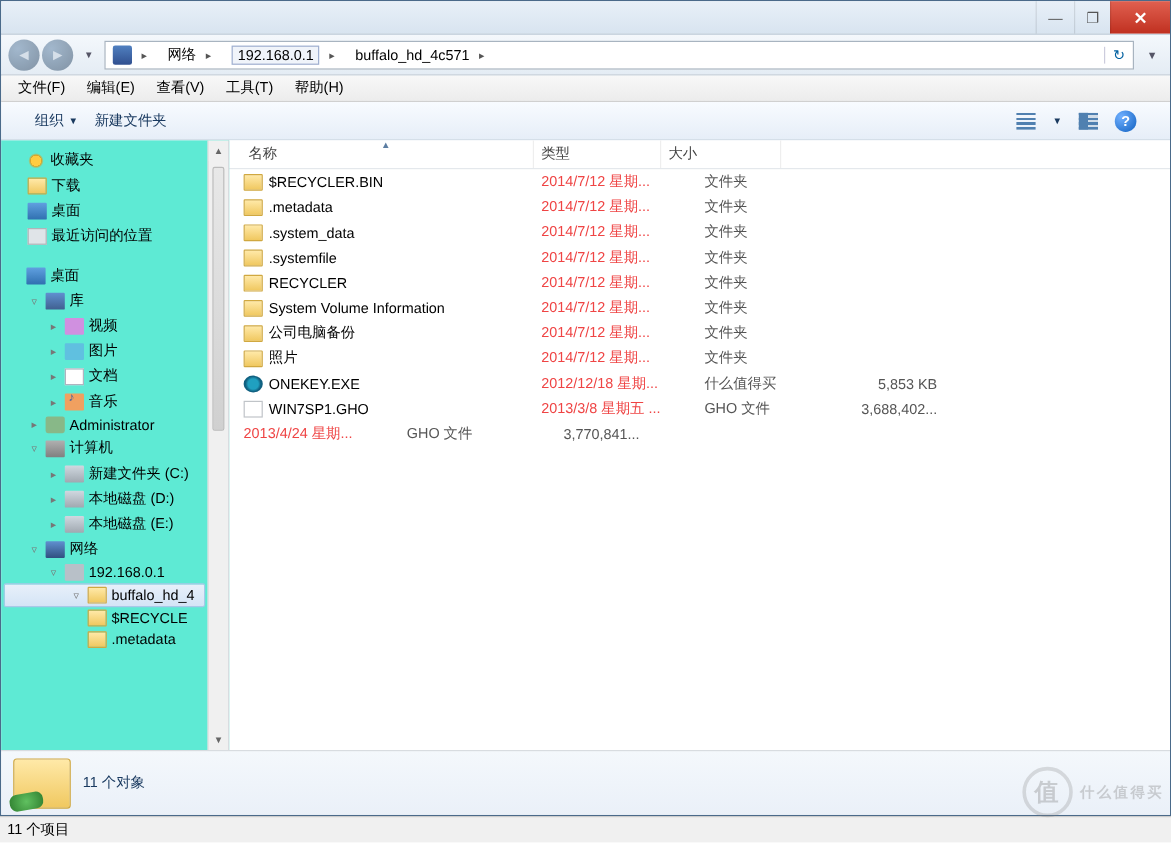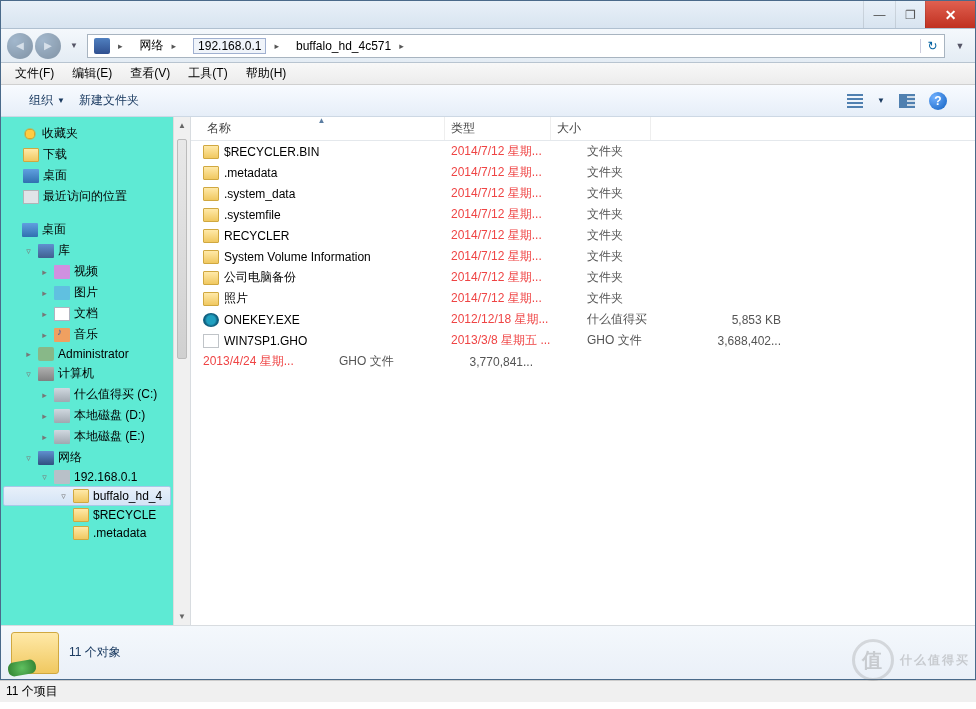--- a/index.html
+++ b/index.html
@@ -218,21 +218,21 @@
             <span>Administrator</span>
           </div>
       <div class="tree-item ind1">
             <span class="exp">▿</span>
             <span class="ic16 ic-comp"></span>
             <span>计算机</span>
           </div>
       <div class="tree-item ind2">
             <span class="exp">▸</span>
             <span class="ic16 ic-drv"></span>
-            <span>什么值得买 (C:)</span>
+            <span>新建文件夹 (C:)</span>
           </div>
       <div class="tree-item ind2">
             <span class="exp">▸</span>
             <span class="ic16 ic-drv"></span>
             <span>本地磁盘 (D:)</span>
           </div>
       <div class="tree-item ind2">
             <span class="exp">▸</span>
             <span class="ic16 ic-drv"></span>
             <span>本地磁盘 (E:)</span>

